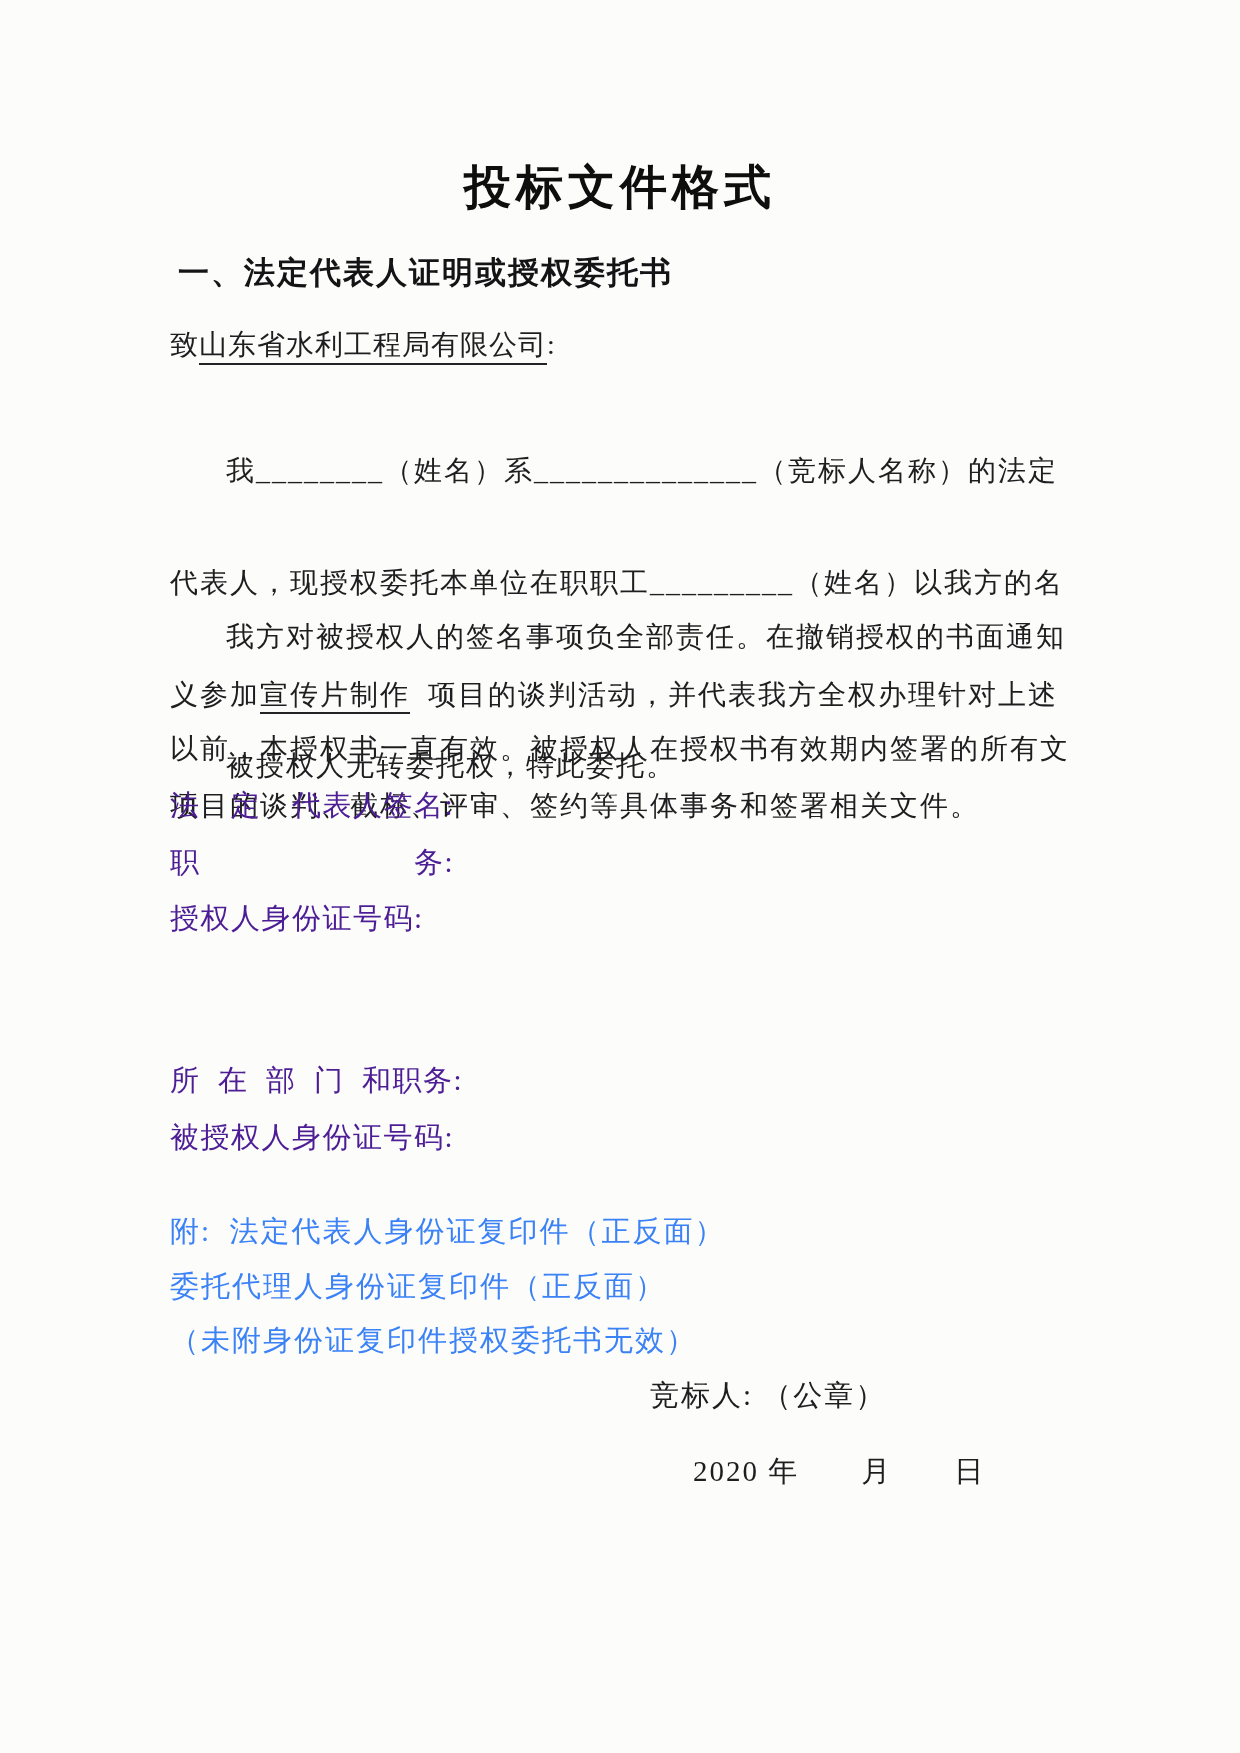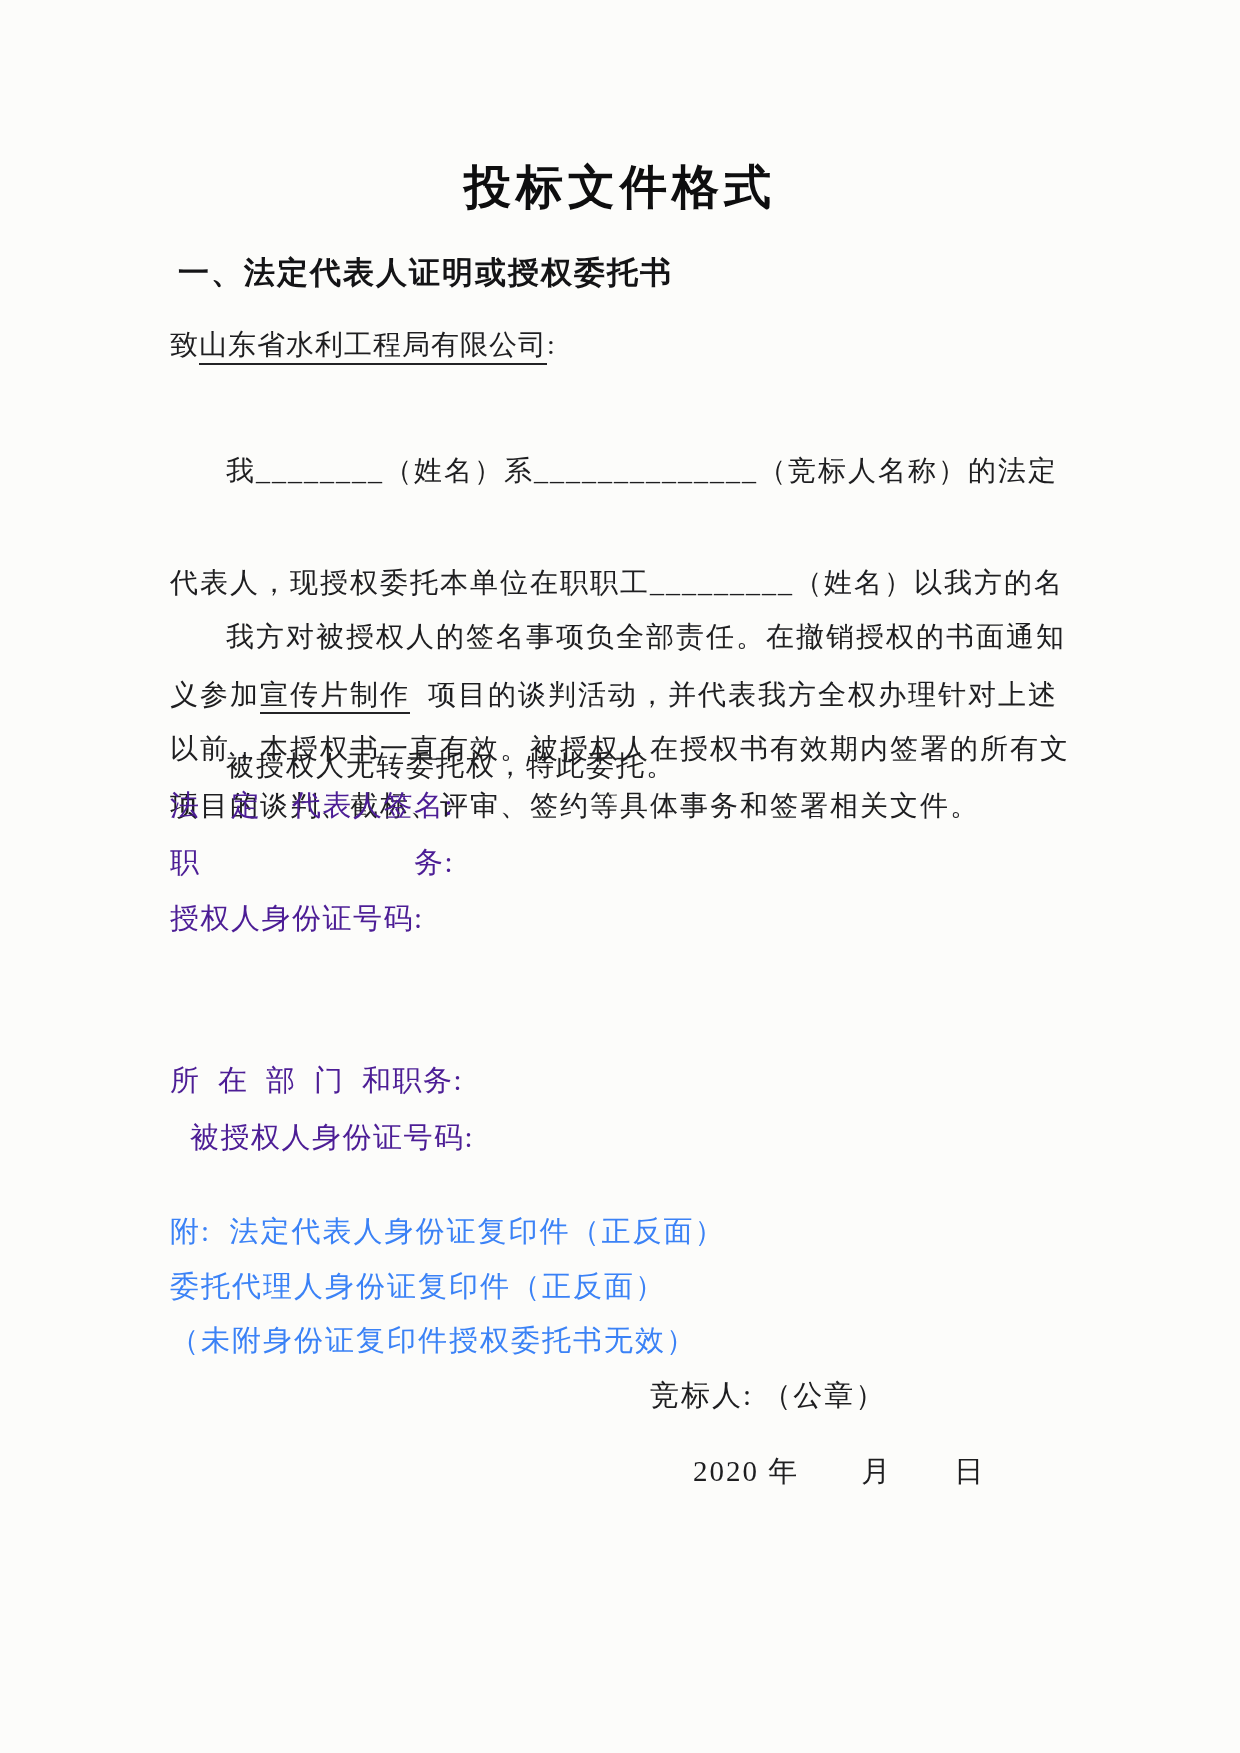--- a/index.html
+++ b/index.html
@@ -46,21 +46,21 @@
   .field-label{
     left:170px;
     font-size:29px;letter-spacing:1.5px;
     color:#4c1d95;
   }
   .f-legal-sign{top:786px;}
   .f-legal-pos{top:843px;}
   .f-legal-id{top:899px;}
   .f-auth-sign{top:1004px;}
   .f-auth-dept{top:1061px;}
-  .f-auth-id{top:1118px;margin-left:20px;}
+  .f-auth-id{top:1118px;}
   .attach-line{
     left:170px;
     font-size:29px;letter-spacing:2px;
     color:#3b82f6;
   }
   .a1{top:1212px;}
   .a2{top:1267px;}
   .a3{top:1321px;}
   .signoff-bidder{
     top:1376px;left:650px;

